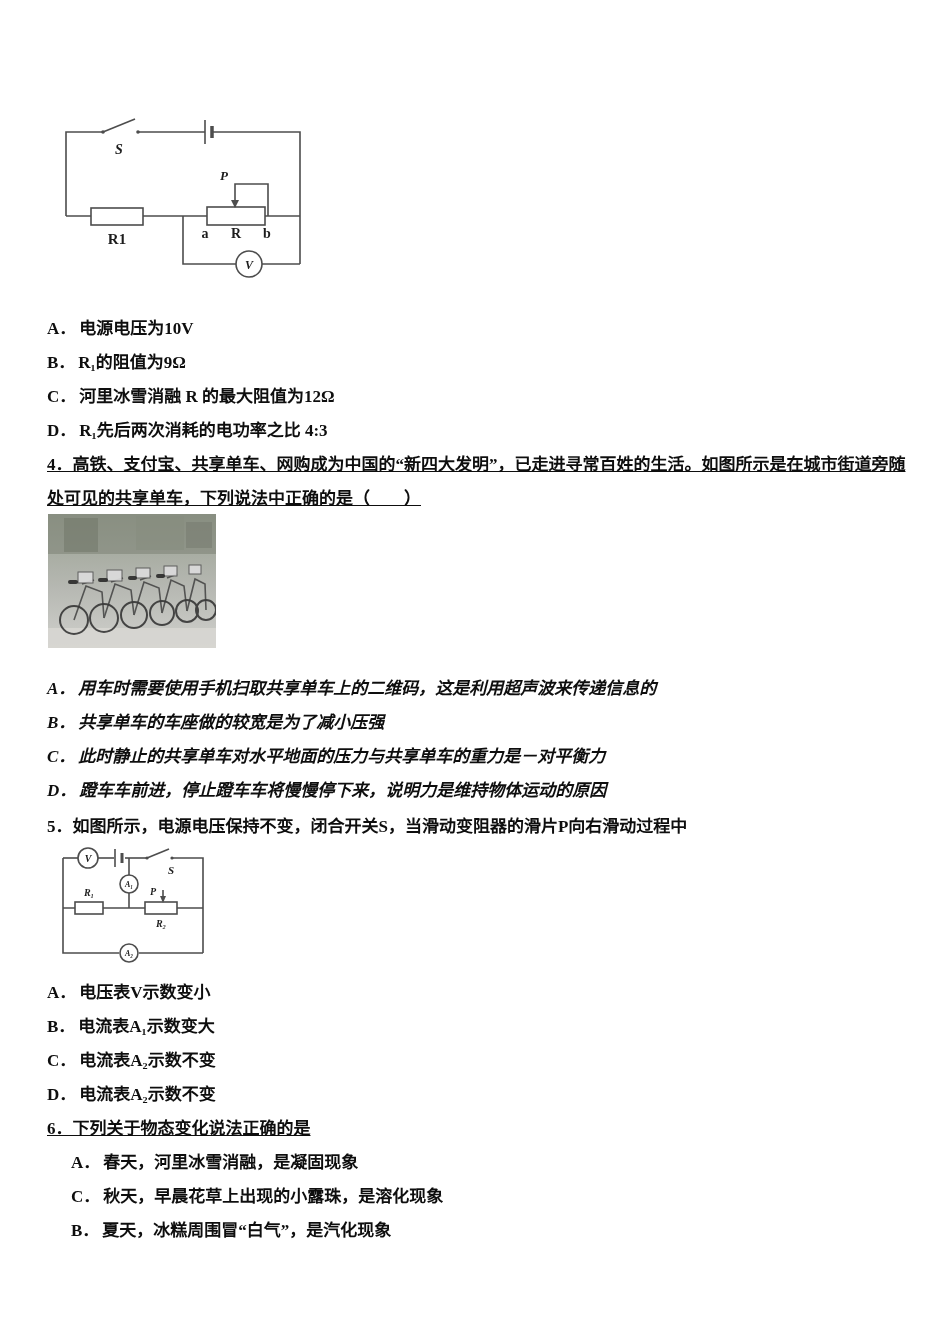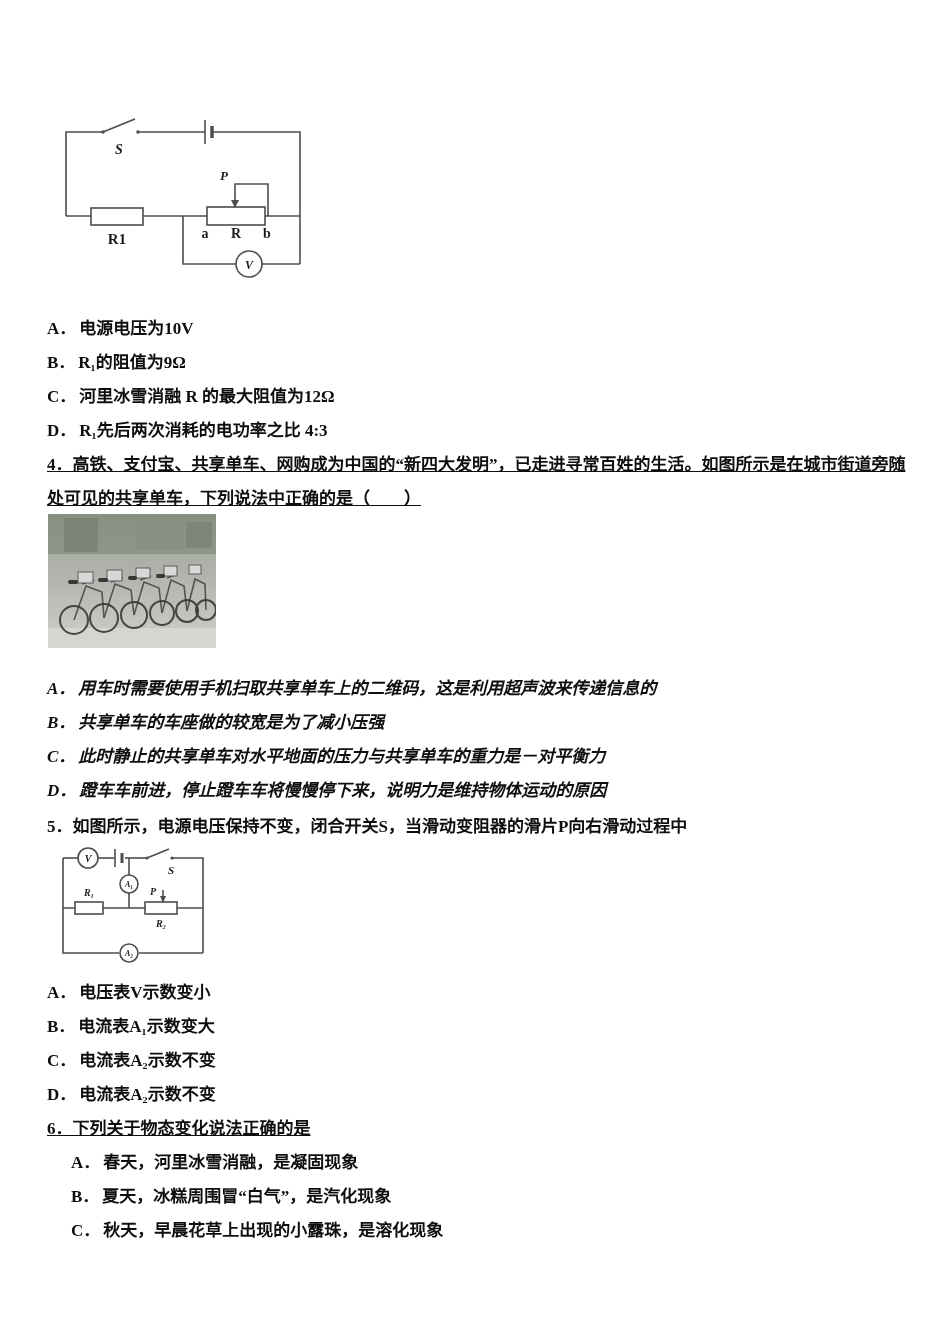--- a/index.html
+++ b/index.html
@@ -173,17 +173,17 @@
     <div class="opt"><span class="opt-label">A．</span><span>电压表V示数变小</span></div>
     <div class="opt"><span class="opt-label">B．</span><span>电流表A₁示数变大</span></div>
     <div class="opt"><span class="opt-label">C．</span><span>电流表A₂示数不变</span></div>
     <div class="opt"><span class="opt-label">D．</span><span>电流表A₂示数不变</span></div>
   </div>
 
   <div class="abs stem" style="left:47px; top:1112px; width:870px; white-space:nowrap;text-decoration:underline;">6．下列关于物态变化说法正确的是</div>
 
   <div class="abs" style="left:47px; top:1146px;margin-left:24px;">
     <div class="opt"><span class="opt-label">A．</span><span>春天，河里冰雪消融，是凝固现象</span></div>
+    <div class="opt"><span class="opt-label">C．</span><span>秋天，早晨花草上出现的小露珠，是溶化现象</span></div>
     <div class="opt"><span class="opt-label">B．</span><span>夏天，冰糕周围冒“白气”，是汽化现象</span></div>
-    <div class="opt"><span class="opt-label">C．</span><span>秋天，早晨花草上出现的小露珠，是溶化现象</span></div>
   </div>
 
 </div>
 
 </body></html>

